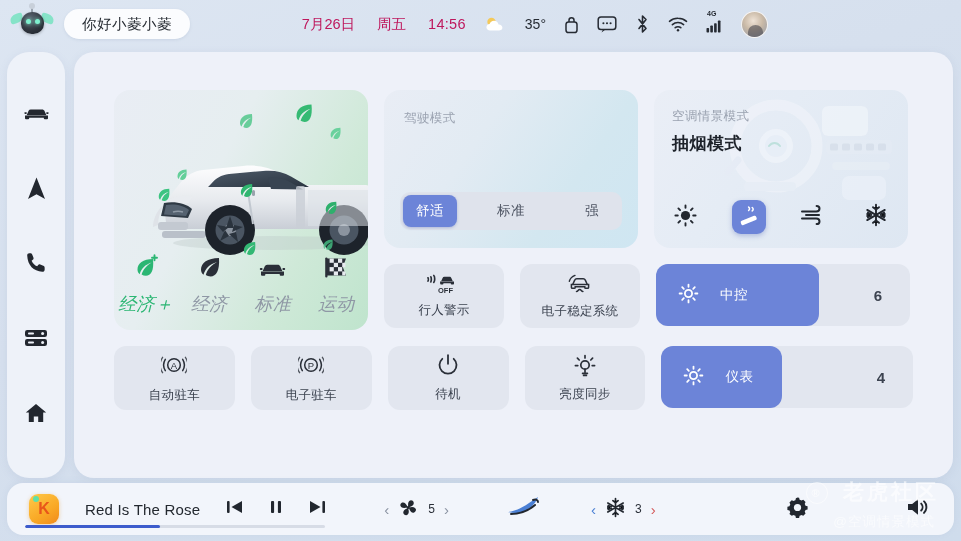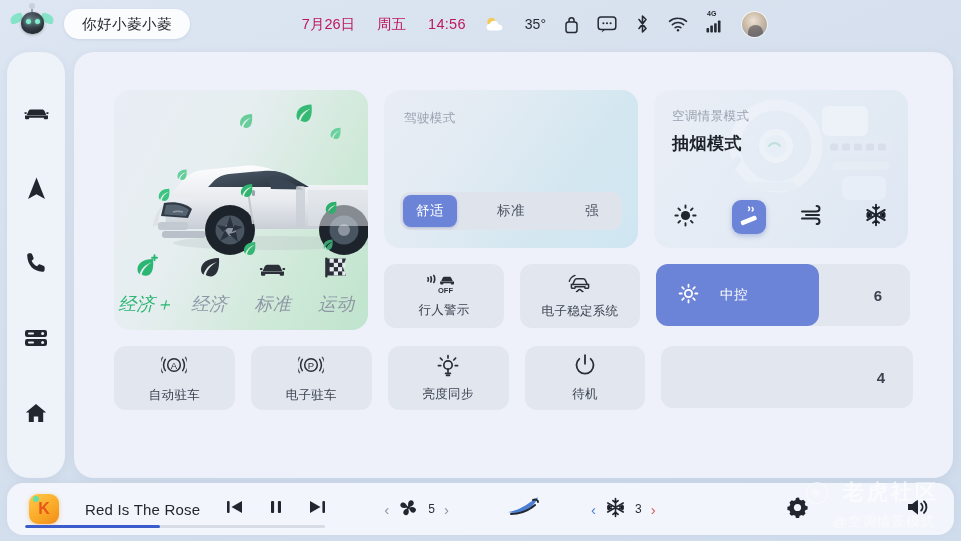--- a/index.html
+++ b/index.html
@@ -620,42 +620,54 @@
           <path d="M4.3 7.3a11 11 0 000 11.4M21.7 7.3a11 11 0 010 11.4" fill="none" stroke="#2a2f38" stroke-width="1.5" stroke-linecap="round"></path>
           <path d="M1.6 5.3a14 14 0 000 15.4M24.4 5.3a14 14 0 010 15.4" fill="none" stroke="#2a2f38" stroke-width="1.3" stroke-linecap="round" opacity=".8"></path>
         </svg>
       </span>
       <span class="tl">电子驻车</span>
     </div>
 
     <div class="tile">
       <span>
         <svg width="24" height="24" viewBox="0 0 24 24">
+          <path d="M6.3 5.8a8.5 8.5 0 1011.4 0" fill="none" stroke="#2a2f38" stroke-width="1.8" stroke-linecap="round"></path>
+          <path d="M12 2.2v8.6" stroke="#2a2f38" stroke-width="1.8" stroke-linecap="round"></path>
+        </svg>
+      </span>
+      <span class="tl">待机</span>
+    </div>
+
+    <div class="tile">
+      <span>
+        <svg width="24" height="24" viewBox="0 0 24 24">
           <circle cx="12" cy="12" r="4.2" fill="none" stroke="#2a2f38" stroke-width="1.7"></circle>
           <g stroke="#2a2f38" stroke-width="1.7" stroke-linecap="round">
             <path d="M12 2.6v2.4M4.4 5.2l1.8 1.8M19.6 5.2l-1.8 1.8M2.4 12.6h2.4M19.2 12.6h2.4"></path>
           </g>
           <path d="M9.6 20.4h4.8M10.6 22.4h2.8" stroke="#2a2f38" stroke-width="1.7" stroke-linecap="round"></path>
           <path d="M12 16.2v3" stroke="#2a2f38" stroke-width="1.7" stroke-linecap="round"></path>
         </svg>
       </span>
       <span class="tl">亮度同步</span>
     </div>
 
-    <div class="tile">
-      <span>
-        <svg width="24" height="24" viewBox="0 0 24 24">
-          <path d="M6.3 5.8a8.5 8.5 0 1011.4 0" fill="none" stroke="#2a2f38" stroke-width="1.8" stroke-linecap="round"></path>
-          <path d="M12 2.2v8.6" stroke="#2a2f38" stroke-width="1.8" stroke-linecap="round"></path>
-        </svg>
-      </span>
-      <span class="tl">待机</span>
-    </div>
-
     <div class="bright" style="margin-left:0">
+      <div class="bright-fill" style="width:48%">
+        <span>
+          <svg width="21" height="21" viewBox="0 0 21 21">
+            <circle cx="10.5" cy="10.5" r="3.6" fill="none" stroke="#fff" stroke-width="1.8"></circle>
+            <g stroke="#fff" stroke-width="1.8" stroke-linecap="round">
+              <path d="M10.5 1.6v2.2M10.5 17.2v2.2M1.6 10.5h2.2M17.2 10.5h2.2"></path>
+              <path d="M4.2 4.2l1.6 1.6M15.2 15.2l1.6 1.6M16.8 4.2l-1.6 1.6M5.8 15.2l-1.6 1.6"></path>
+            </g>
+          </svg>
+        </span>
+        <span class="bl">仪表</span>
+      </div>
       <span class="bright-val">4</span>
     </div>
   </div>
 </div>
 
 <div class="bottombar">
 
   <div class="album">
     <span>K</span>
   </div>

